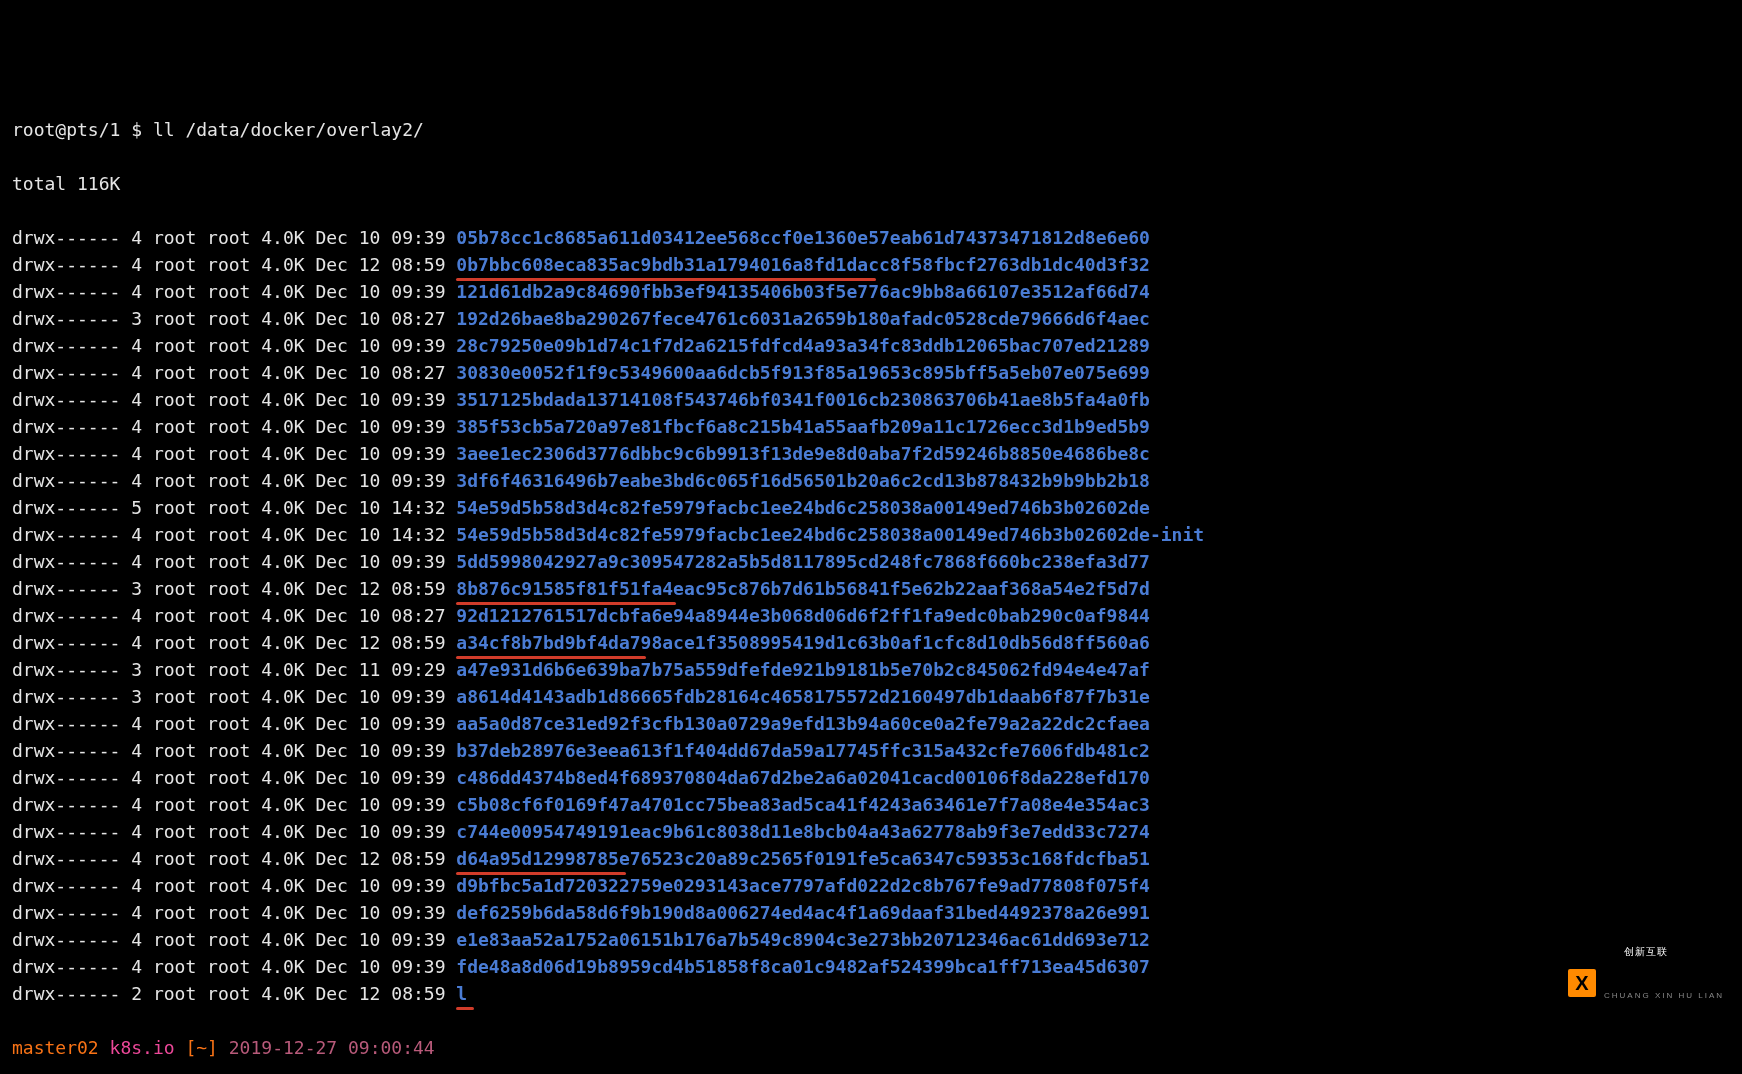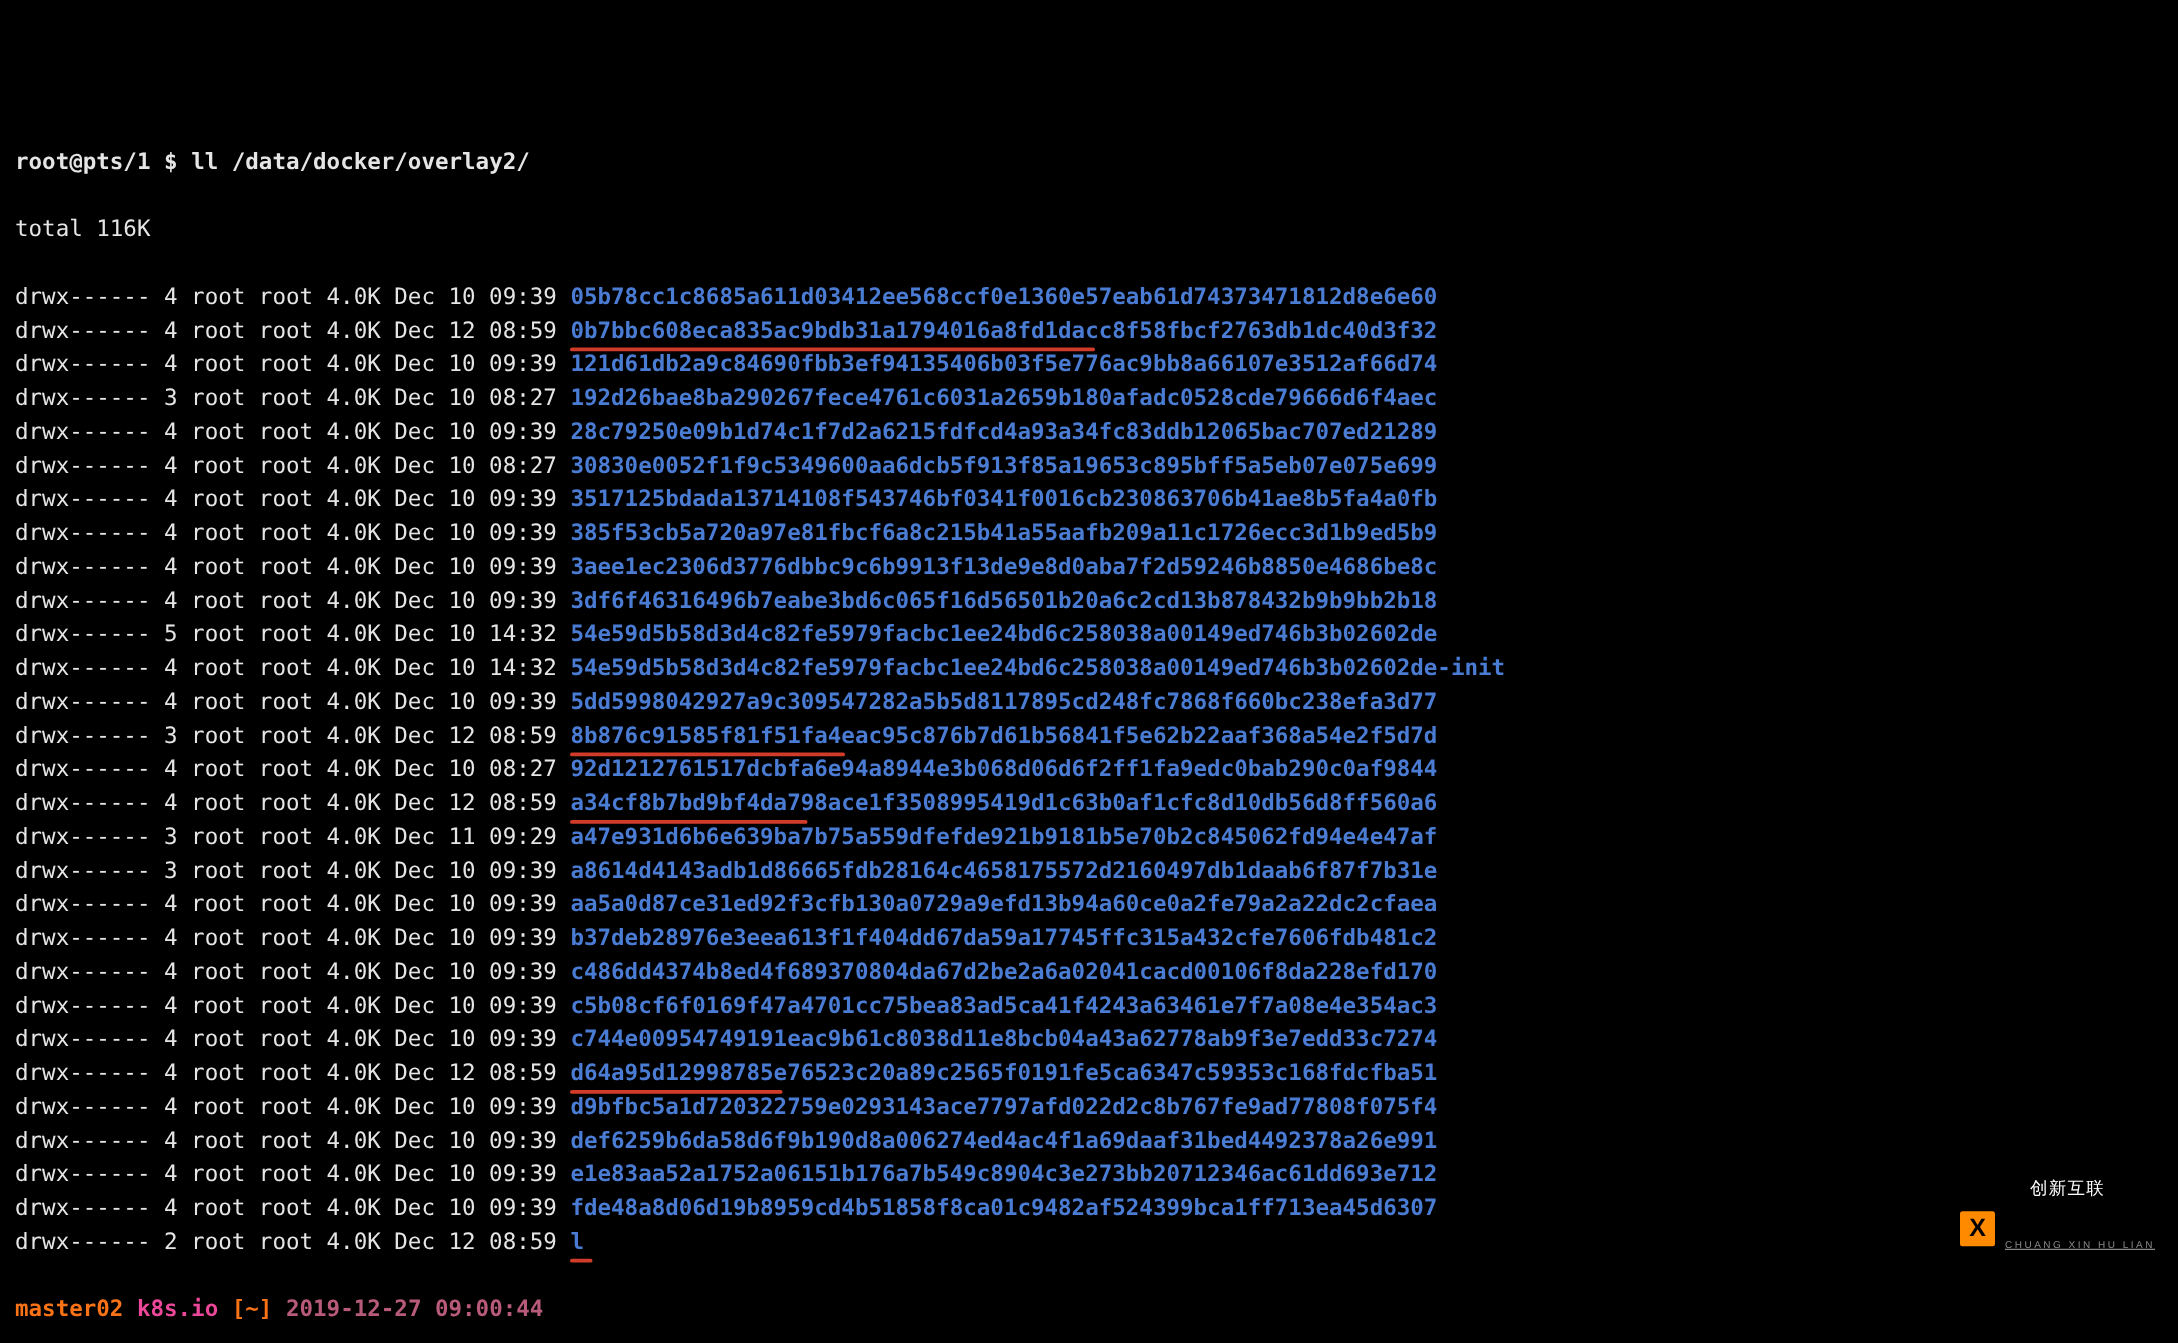--- a/index.html
+++ b/index.html
@@ -13,21 +13,21 @@
       white-space: pre;
       overflow: hidden;
       width: 1742px;
       height: 1074px;
     }
     .white { color: #e5e5e5; }
     .blue { color: #4a7cd4; }
     .green { color: #f97316; }
     .teal { color: #ec4899; }
     .pink { color: #b85a7a; }
-    .prompt-line { display: block; font-weight: bold; }
+    .prompt-line { display: block; }
     .row { display: block; }
     .dirname { position: relative; display: inline-block; font-weight: bold; }
     .underline-red::after {
       content: "";
       position: absolute;
       left: 0;
       bottom: -3px;
       height: 3px;
       background: #d13c2a;
       border-radius: 2px;
@@ -51,22 +51,22 @@
       width: 28px;
       height: 28px;
       border-radius: 2px;
       display: flex;
       align-items: center;
       justify-content: center;
       color: #000;
       font-weight: 900;
       font-size: 20px;
     }
-    .watermark-text { color: #fff; font-size: 14px; font-weight: 500; letter-spacing: 1px; }
-    .watermark-sub { color: #888; font-size: 8px; letter-spacing: 2px; display:block;text-decoration:underline; }
+    .watermark-text { color: #fff; font-size: 10px; font-weight: 500; letter-spacing: 1px; }
+    .watermark-sub { color: #888; font-size: 8px; letter-spacing: 2px; display:block; }
   </style>
 </head>
 <body>
 
 
 
 <span class="prompt-line"><span class="white">root@pts/1</span> <span class="white">$</span> <span class="white">ll /data/docker/overlay2/</span></span>
 <span class="row white">total 116K</span>
 <div id="listing"><span class="row"><span class="white">drwx------ 4 root root 4.0K Dec 10 09:39 </span><span class="blue dirname">05b78cc1c8685a611d03412ee568ccf0e1360e57eab61d74373471812d8e6e60</span></span><span class="row"><span class="white">drwx------ 4 root root 4.0K Dec 12 08:59 </span><span class="blue dirname underline-red ul-w420">0b7bbc608eca835ac9bdb31a1794016a8fd1dacc8f58fbcf2763db1dc40d3f32</span></span><span class="row"><span class="white">drwx------ 4 root root 4.0K Dec 10 09:39 </span><span class="blue dirname">121d61db2a9c84690fbb3ef94135406b03f5e776ac9bb8a66107e3512af66d74</span></span><span class="row"><span class="white">drwx------ 3 root root 4.0K Dec 10 08:27 </span><span class="blue dirname">192d26bae8ba290267fece4761c6031a2659b180afadc0528cde79666d6f4aec</span></span><span class="row"><span class="white">drwx------ 4 root root 4.0K Dec 10 09:39 </span><span class="blue dirname">28c79250e09b1d74c1f7d2a6215fdfcd4a93a34fc83ddb12065bac707ed21289</span></span><span class="row"><span class="white">drwx------ 4 root root 4.0K Dec 10 08:27 </span><span class="blue dirname">30830e0052f1f9c5349600aa6dcb5f913f85a19653c895bff5a5eb07e075e699</span></span><span class="row"><span class="white">drwx------ 4 root root 4.0K Dec 10 09:39 </span><span class="blue dirname">3517125bdada13714108f543746bf0341f0016cb230863706b41ae8b5fa4a0fb</span></span><span class="row"><span class="white">drwx------ 4 root root 4.0K Dec 10 09:39 </span><span class="blue dirname">385f53cb5a720a97e81fbcf6a8c215b41a55aafb209a11c1726ecc3d1b9ed5b9</span></span><span class="row"><span class="white">drwx------ 4 root root 4.0K Dec 10 09:39 </span><span class="blue dirname">3aee1ec2306d3776dbbc9c6b9913f13de9e8d0aba7f2d59246b8850e4686be8c</span></span><span class="row"><span class="white">drwx------ 4 root root 4.0K Dec 10 09:39 </span><span class="blue dirname">3df6f46316496b7eabe3bd6c065f16d56501b20a6c2cd13b878432b9b9bb2b18</span></span><span class="row"><span class="white">drwx------ 5 root root 4.0K Dec 10 14:32 </span><span class="blue dirname">54e59d5b58d3d4c82fe5979facbc1ee24bd6c258038a00149ed746b3b02602de</span></span><span class="row"><span class="white">drwx------ 4 root root 4.0K Dec 10 14:32 </span><span class="blue dirname">54e59d5b58d3d4c82fe5979facbc1ee24bd6c258038a00149ed746b3b02602de-init</span></span><span class="row"><span class="white">drwx------ 4 root root 4.0K Dec 10 09:39 </span><span class="blue dirname">5dd5998042927a9c309547282a5b5d8117895cd248fc7868f660bc238efa3d77</span></span><span class="row"><span class="white">drwx------ 3 root root 4.0K Dec 12 08:59 </span><span class="blue dirname underline-red ul-w220">8b876c91585f81f51fa4eac95c876b7d61b56841f5e62b22aaf368a54e2f5d7d</span></span><span class="row"><span class="white">drwx------ 4 root root 4.0K Dec 10 08:27 </span><span class="blue dirname">92d1212761517dcbfa6e94a8944e3b068d06d6f2ff1fa9edc0bab290c0af9844</span></span><span class="row"><span class="white">drwx------ 4 root root 4.0K Dec 12 08:59 </span><span class="blue dirname underline-red ul-w190">a34cf8b7bd9bf4da798ace1f3508995419d1c63b0af1cfc8d10db56d8ff560a6</span></span><span class="row"><span class="white">drwx------ 3 root root 4.0K Dec 11 09:29 </span><span class="blue dirname">a47e931d6b6e639ba7b75a559dfefde921b9181b5e70b2c845062fd94e4e47af</span></span><span class="row"><span class="white">drwx------ 3 root root 4.0K Dec 10 09:39 </span><span class="blue dirname">a8614d4143adb1d86665fdb28164c4658175572d2160497db1daab6f87f7b31e</span></span><span class="row"><span class="white">drwx------ 4 root root 4.0K Dec 10 09:39 </span><span class="blue dirname">aa5a0d87ce31ed92f3cfb130a0729a9efd13b94a60ce0a2fe79a2a22dc2cfaea</span></span><span class="row"><span class="white">drwx------ 4 root root 4.0K Dec 10 09:39 </span><span class="blue dirname">b37deb28976e3eea613f1f404dd67da59a17745ffc315a432cfe7606fdb481c2</span></span><span class="row"><span class="white">drwx------ 4 root root 4.0K Dec 10 09:39 </span><span class="blue dirname">c486dd4374b8ed4f689370804da67d2be2a6a02041cacd00106f8da228efd170</span></span><span class="row"><span class="white">drwx------ 4 root root 4.0K Dec 10 09:39 </span><span class="blue dirname">c5b08cf6f0169f47a4701cc75bea83ad5ca41f4243a63461e7f7a08e4e354ac3</span></span><span class="row"><span class="white">drwx------ 4 root root 4.0K Dec 10 09:39 </span><span class="blue dirname">c744e00954749191eac9b61c8038d11e8bcb04a43a62778ab9f3e7edd33c7274</span></span><span class="row"><span class="white">drwx------ 4 root root 4.0K Dec 12 08:59 </span><span class="blue dirname underline-red ul-w170">d64a95d12998785e76523c20a89c2565f0191fe5ca6347c59353c168fdcfba51</span></span><span class="row"><span class="white">drwx------ 4 root root 4.0K Dec 10 09:39 </span><span class="blue dirname">d9bfbc5a1d720322759e0293143ace7797afd022d2c8b767fe9ad77808f075f4</span></span><span class="row"><span class="white">drwx------ 4 root root 4.0K Dec 10 09:39 </span><span class="blue dirname">def6259b6da58d6f9b190d8a006274ed4ac4f1a69daaf31bed4492378a26e991</span></span><span class="row"><span class="white">drwx------ 4 root root 4.0K Dec 10 09:39 </span><span class="blue dirname">e1e83aa52a1752a06151b176a7b549c8904c3e273bb20712346ac61dd693e712</span></span><span class="row"><span class="white">drwx------ 4 root root 4.0K Dec 10 09:39 </span><span class="blue dirname">fde48a8d06d19b8959cd4b51858f8ca01c9482af524399bca1ff713ea45d6307</span></span><span class="row"><span class="white">drwx------ 2 root root 4.0K Dec 12 08:59 </span><span class="blue dirname underline-red ul-w18">l</span></span></div>
 <span class="prompt-line"><span class="green">master02</span> <span class="teal">k8s.io</span> <span class="green">[~]</span> <span class="pink">2019-12-27 09:00:44</span></span>

